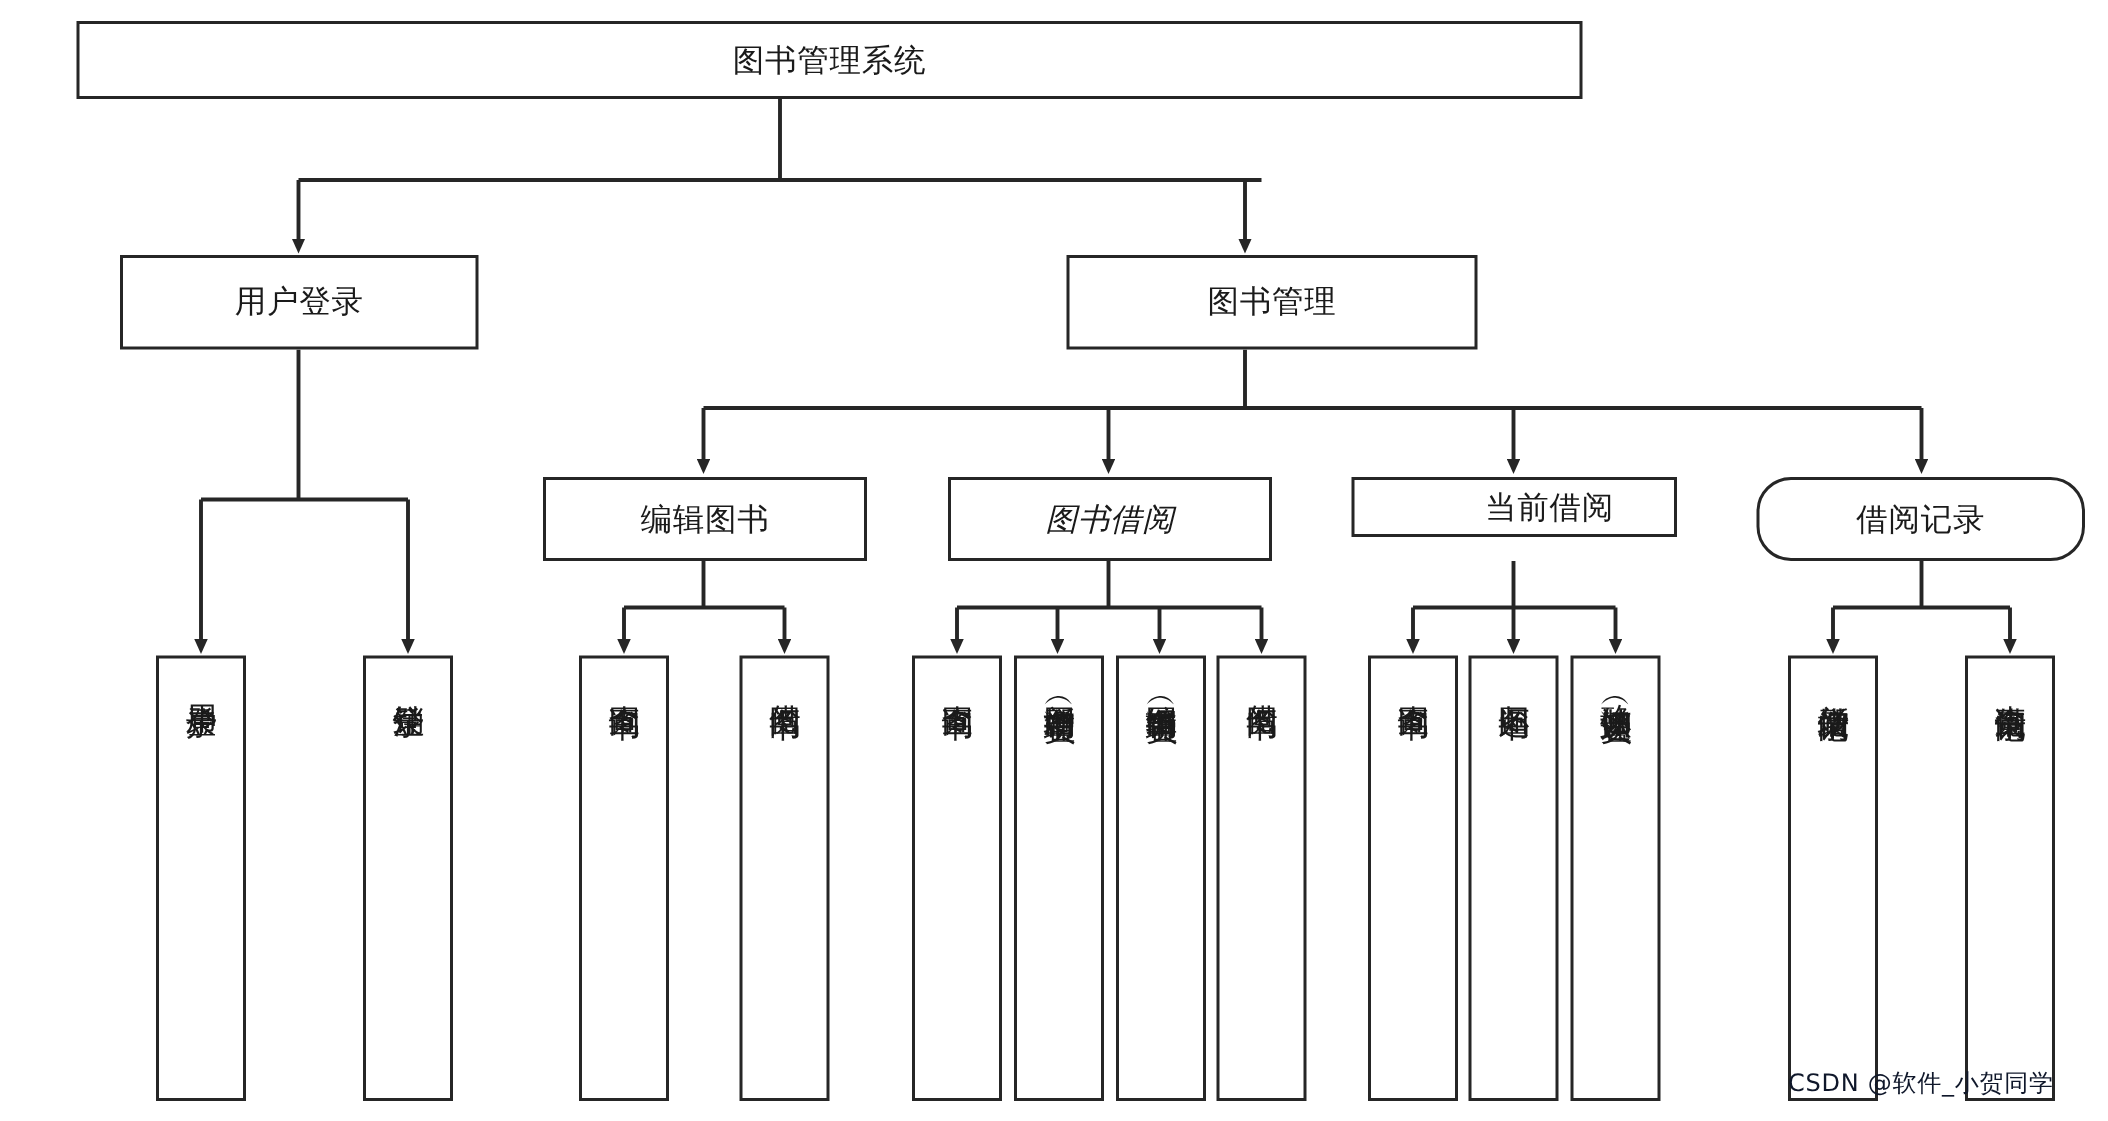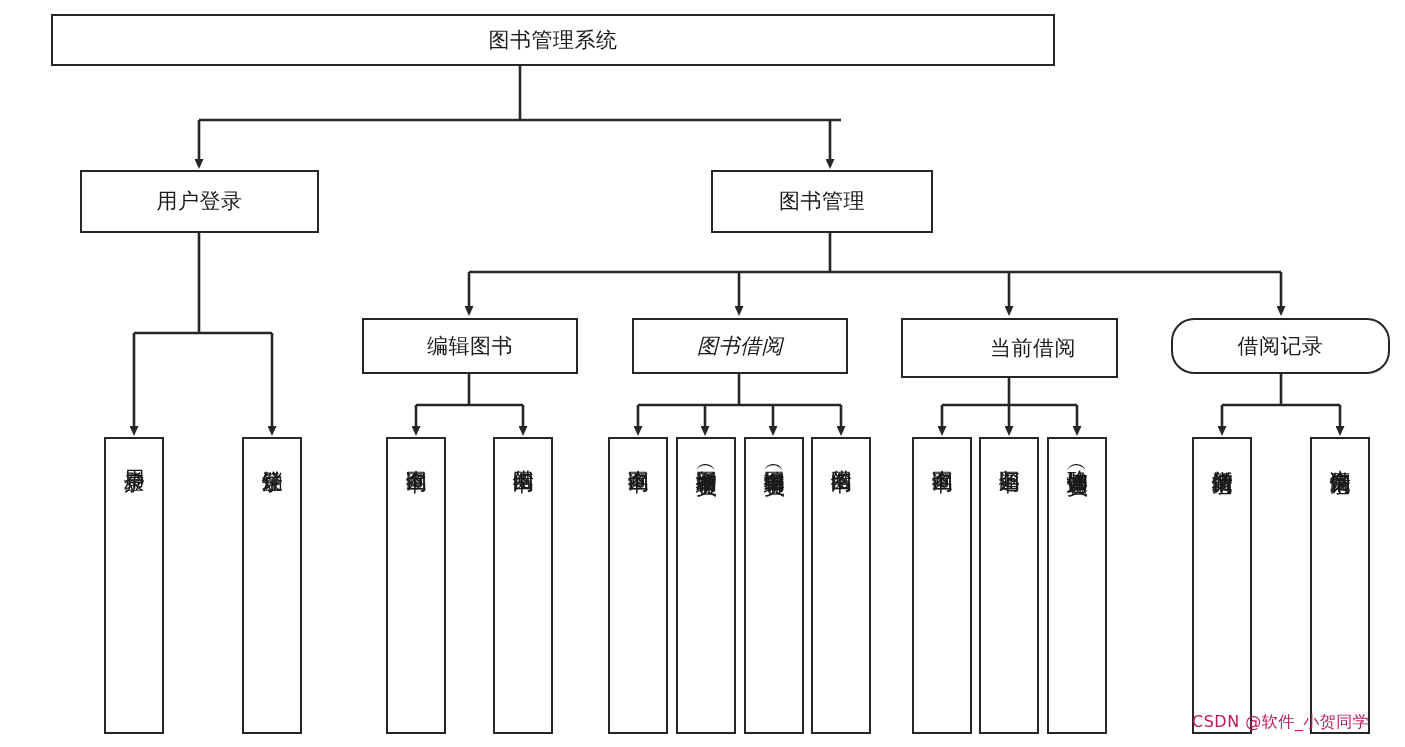--- a/index.html
+++ b/index.html
@@ -53,21 +53,21 @@
     writing-mode: vertical-rl;
     text-orientation: upright;
     white-space: nowrap;
     letter-spacing: 1px;
   }
   #watermark {
     position: absolute;
     left: 1192px;
     top: 712px;
     font-size: 16px;
-    color: #be185d;
+    color: #0f172a;
     white-space: nowrap;
     letter-spacing: 0.5px;
   }
 </style>
 </head>
 <body>
 
 <div id="diagram-root">
 
   <svg class="diagram-canvas" viewBox="0 0 1405 747" xmlns="http://www.w3.org/2000/svg">
@@ -133,33 +133,33 @@
   </svg>
 
   <div class="node-box" style="left:18px; top:14px; width:1004px; height:52px;margin-left:33px;">
     <span class="node-label-h">图书管理系统</span>
   </div>
 
   <div class="node-box" style="left:80px; top:170px; width:239px; height:63px;">
     <span class="node-label-h">用户登录</span>
   </div>
 
-  <div class="node-box" style="left:711px; top:170px; width:222px; height:63px;">
+  <div class="node-box" style="left:711px; top:170px; width:274px; height:63px;">
     <span class="node-label-h">图书管理</span>
   </div>
 
   <div class="node-box" style="left:362px; top:318px; width:216px; height:56px;">
     <span class="node-label-h">编辑图书</span>
   </div>
 
   <div class="node-box" style="left:632px; top:318px; width:216px; height:56px;font-style:italic;">
     <span class="node-label-h">图书借阅</span>
   </div>
 
-  <div class="node-box" style="left:901px; top:318px; width:217px; height:60px;padding-left:47px;">
+  <div class="node-box" style="left:901px; top:318px; width:217px; height:40px;padding-left:47px;">
     <span class="node-label-h">当前借阅</span>
   </div>
 
   <div class="node-box" style="left:1171px; top:318px; width:219px; height:56px;border-radius:23px;">
     <span class="node-label-h">借阅记录</span>
   </div>
 
   <div class="node-box vertical" style="left:104px; top:437px; width:60px; height:297px;">
     <span class="node-label-v">用户登录</span>
   </div>

